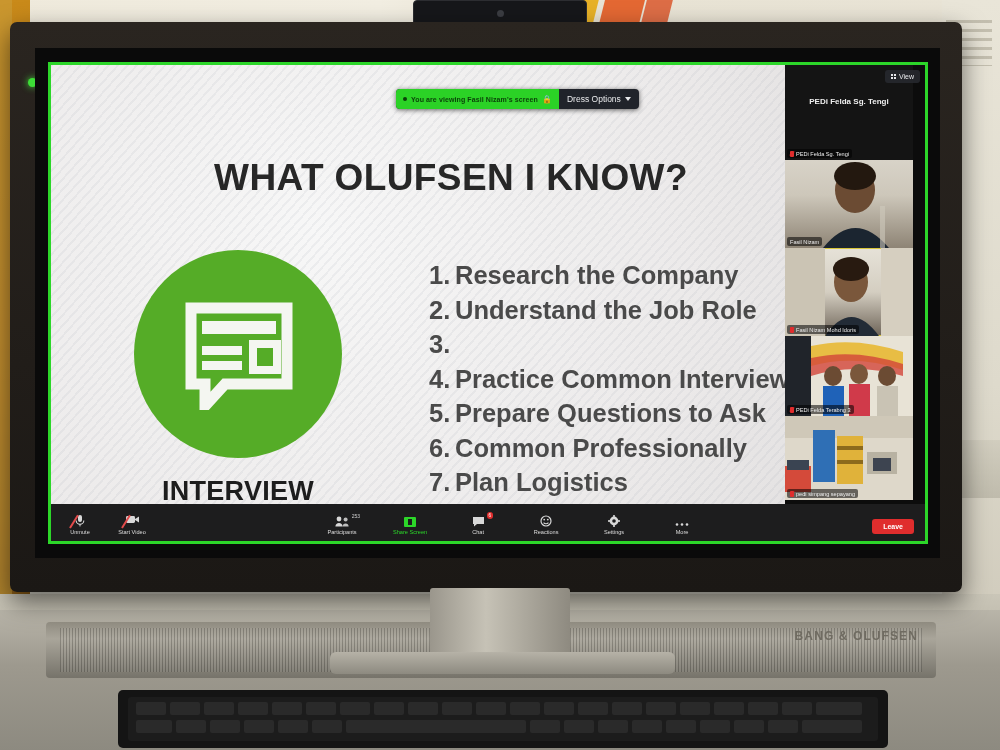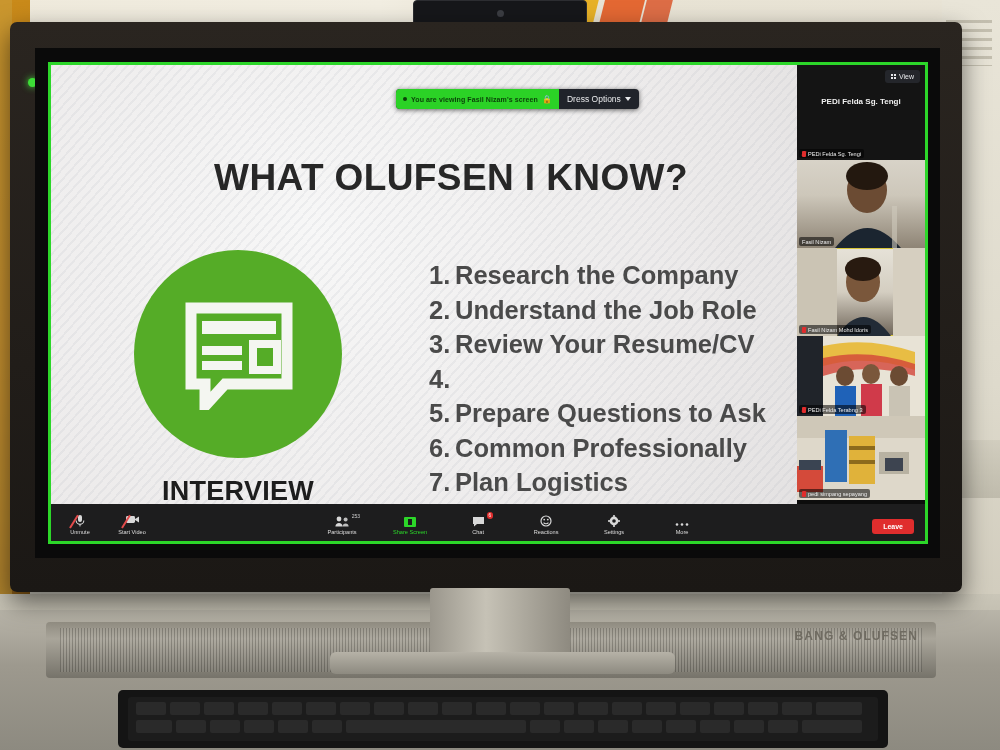--- a/index.html
+++ b/index.html
@@ -94,21 +94,21 @@
           position:relative;display:flex;align-items:center;justify-content:center;}
   .cap{margin-top:18px;font-size:27px;font-weight:bold;color:#1d1d1d;line-height:1.18;letter-spacing:.3px;}
   .list{position:absolute;left:378px;top:193px;width:430px;font-size:25.5px;color:#4a4a4a;
         line-height:1.355;font-weight:600;}
   .list .row{display:flex;}
   .list .num{width:26px;flex:none;text-align:left;}
   .list .sub{padding-left:26px;}
   .cursor{position:absolute;left:664px;top:470px;width:9px;height:12px;z-index:20;}
 
   
-  .panel{position:absolute;right:3px;top:3px;width:128px;height:476px;background:#0c0c0c;z-index:24;}
+  .panel{position:absolute;right:3px;top:3px;width:140px;height:476px;background:#0c0c0c;z-index:24;}
   .tile{position:relative;width:128px;overflow:hidden;background:#101010;}
   .tile .name{position:absolute;left:2px;bottom:2px;display:flex;align-items:center;gap:2px;
           background:rgba(0,0,0,.55);color:#ececec;font-size:5.6px;padding:1.5px 3px;
           border-radius:2px;white-space:nowrap;max-width:122px;overflow:hidden;}
   .mic{width:4px;height:6px;background:#e02d2d;border-radius:1px;flex:none;position:relative;}
   .mic:after{content:"";position:absolute;left:-1px;top:2px;width:6px;height:1px;background:#e02d2d;transform:rotate(-40deg);}
   .t1{height:95px;background:#141414;display:flex;align-items:center;justify-content:center;}
   .t1 .lbl{color:#efefef;font-size:8px;font-weight:bold;margin-bottom:22px;}
   .t2{height:88px;background:linear-gradient(180deg,#d8d3c8 0%,#cdc7ba 40%,#8e8475 100%);}
   .t3{height:88px;background:linear-gradient(180deg,#e6e2d8,#d4cec1 50%,#6e6458);outline:1.5px solid #d8c63a;outline-offset:-1.5px;}
@@ -187,24 +187,24 @@
           <div class="row">
             <span class="num">1.</span>
             <span>Research the Company</span>
           </div>
           <div class="row">
             <span class="num">2.</span>
             <span>Understand the Job Role</span>
           </div>
           <div class="row">
             <span class="num">3.</span>
-            <span>Review Your Resume/CV</span>
           </div>
           <div class="row">
             <span class="num">4.</span>
+            <span>Practice Common Interview</span>
           </div>
           <div class="row">
             <span class="num">5.</span>
             <span>Prepare Questions to Ask</span>
           </div>
           <div class="row">
             <span class="num">6.</span>
             <span>Common Professionally</span>
           </div>
           <div class="row">

